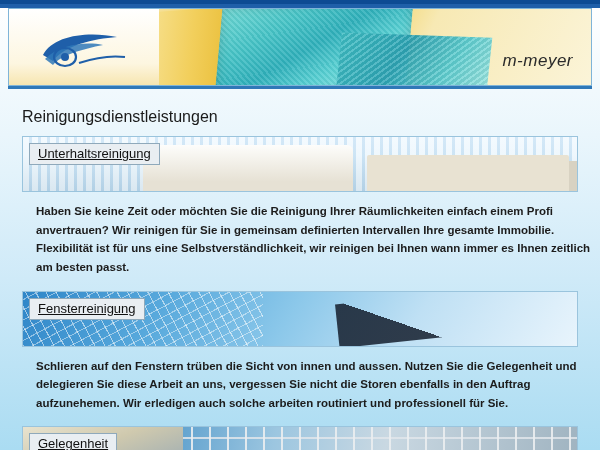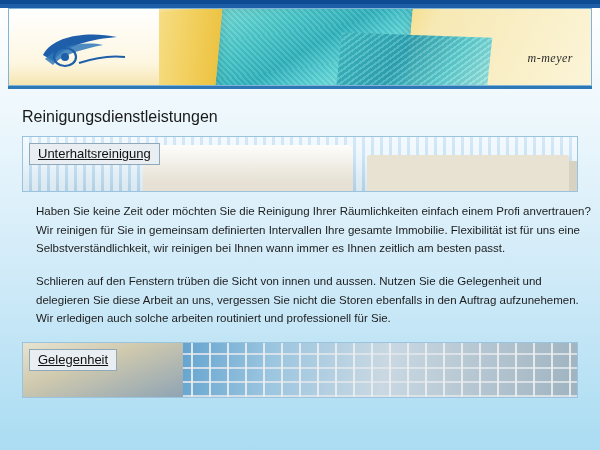--- a/index.html
+++ b/index.html
@@ -95,23 +95,23 @@
     background: linear-gradient(180deg, #ffffff 0%, #fdf6e0 70%, #f6e4ac 100%);
   }
   .logo-eye {
     position: absolute;
     left: 30px; top: 20px;
     width: 92px; height: 44px;
   }
   .brand {
     position: absolute;
     right: 18px; top: 42px;
-    font-family: Liberation Serif, serif;
+    font-family: Liberation Sans, sans-serif;
     font-style: italic;
-    font-size: 12px;
+    font-size: 17px;
     color: #2a2a2a;
     letter-spacing: .5px;
   }
 
   
   .header-rule {
     position: absolute;
     top: 86px; left: 8px;
     width: 584px; height: 3px;
     background: #2f78b8;
@@ -215,20 +215,21 @@
     z-index: 3;
     text-decoration: underline;
   }
 
   .service-text {
     margin: 10px 10px 0 14px;
     width: 556px;
     font-size: 11.5px;
     line-height: 1.62;
     color: #1c1c1c;
+    font-weight: bold;
   }
 
   
   .page-edge {
     position: absolute;
     top: 0; right: 0;
     width: 0; height: 450px;
   }
 </style>
 </head>
@@ -263,20 +264,24 @@
 
     <div class="service">
       <div class="service-banner">
         <div class="banner-office"></div>
         <div class="service-label">Unterhaltsreinigung</div>
       </div>
       <p class="service-text">Haben Sie keine Zeit oder möchten Sie die Reinigung Ihrer Räumlichkeiten einfach einem Profi anvertrauen? Wir reinigen für Sie in gemeinsam definierten Intervallen Ihre gesamte Immobilie. Flexibilität ist für uns eine Selbstverständlichkeit, wir reinigen bei Ihnen wann immer es Ihnen zeitlich am besten passt.</p>
     </div>
 
     <div class="service">
+      <div class="service-banner">
+        <div class="banner-window"></div>
+        <div class="service-label">Fensterreinigung</div>
+      </div>
       <p class="service-text">Schlieren auf den Fenstern trüben die Sicht von innen und aussen. Nutzen Sie die Gelegenheit und delegieren Sie diese Arbeit an uns, vergessen Sie nicht die Storen ebenfalls in den Auftrag aufzunehemen. Wir erledigen auch solche arbeiten routiniert und professionell für Sie.</p>
     </div>
 
     <div class="service">
       <div class="service-banner">
         <div class="banner-construction"></div>
         <div class="service-label">Gelegenheit</div>
       </div>
 
     </div>

